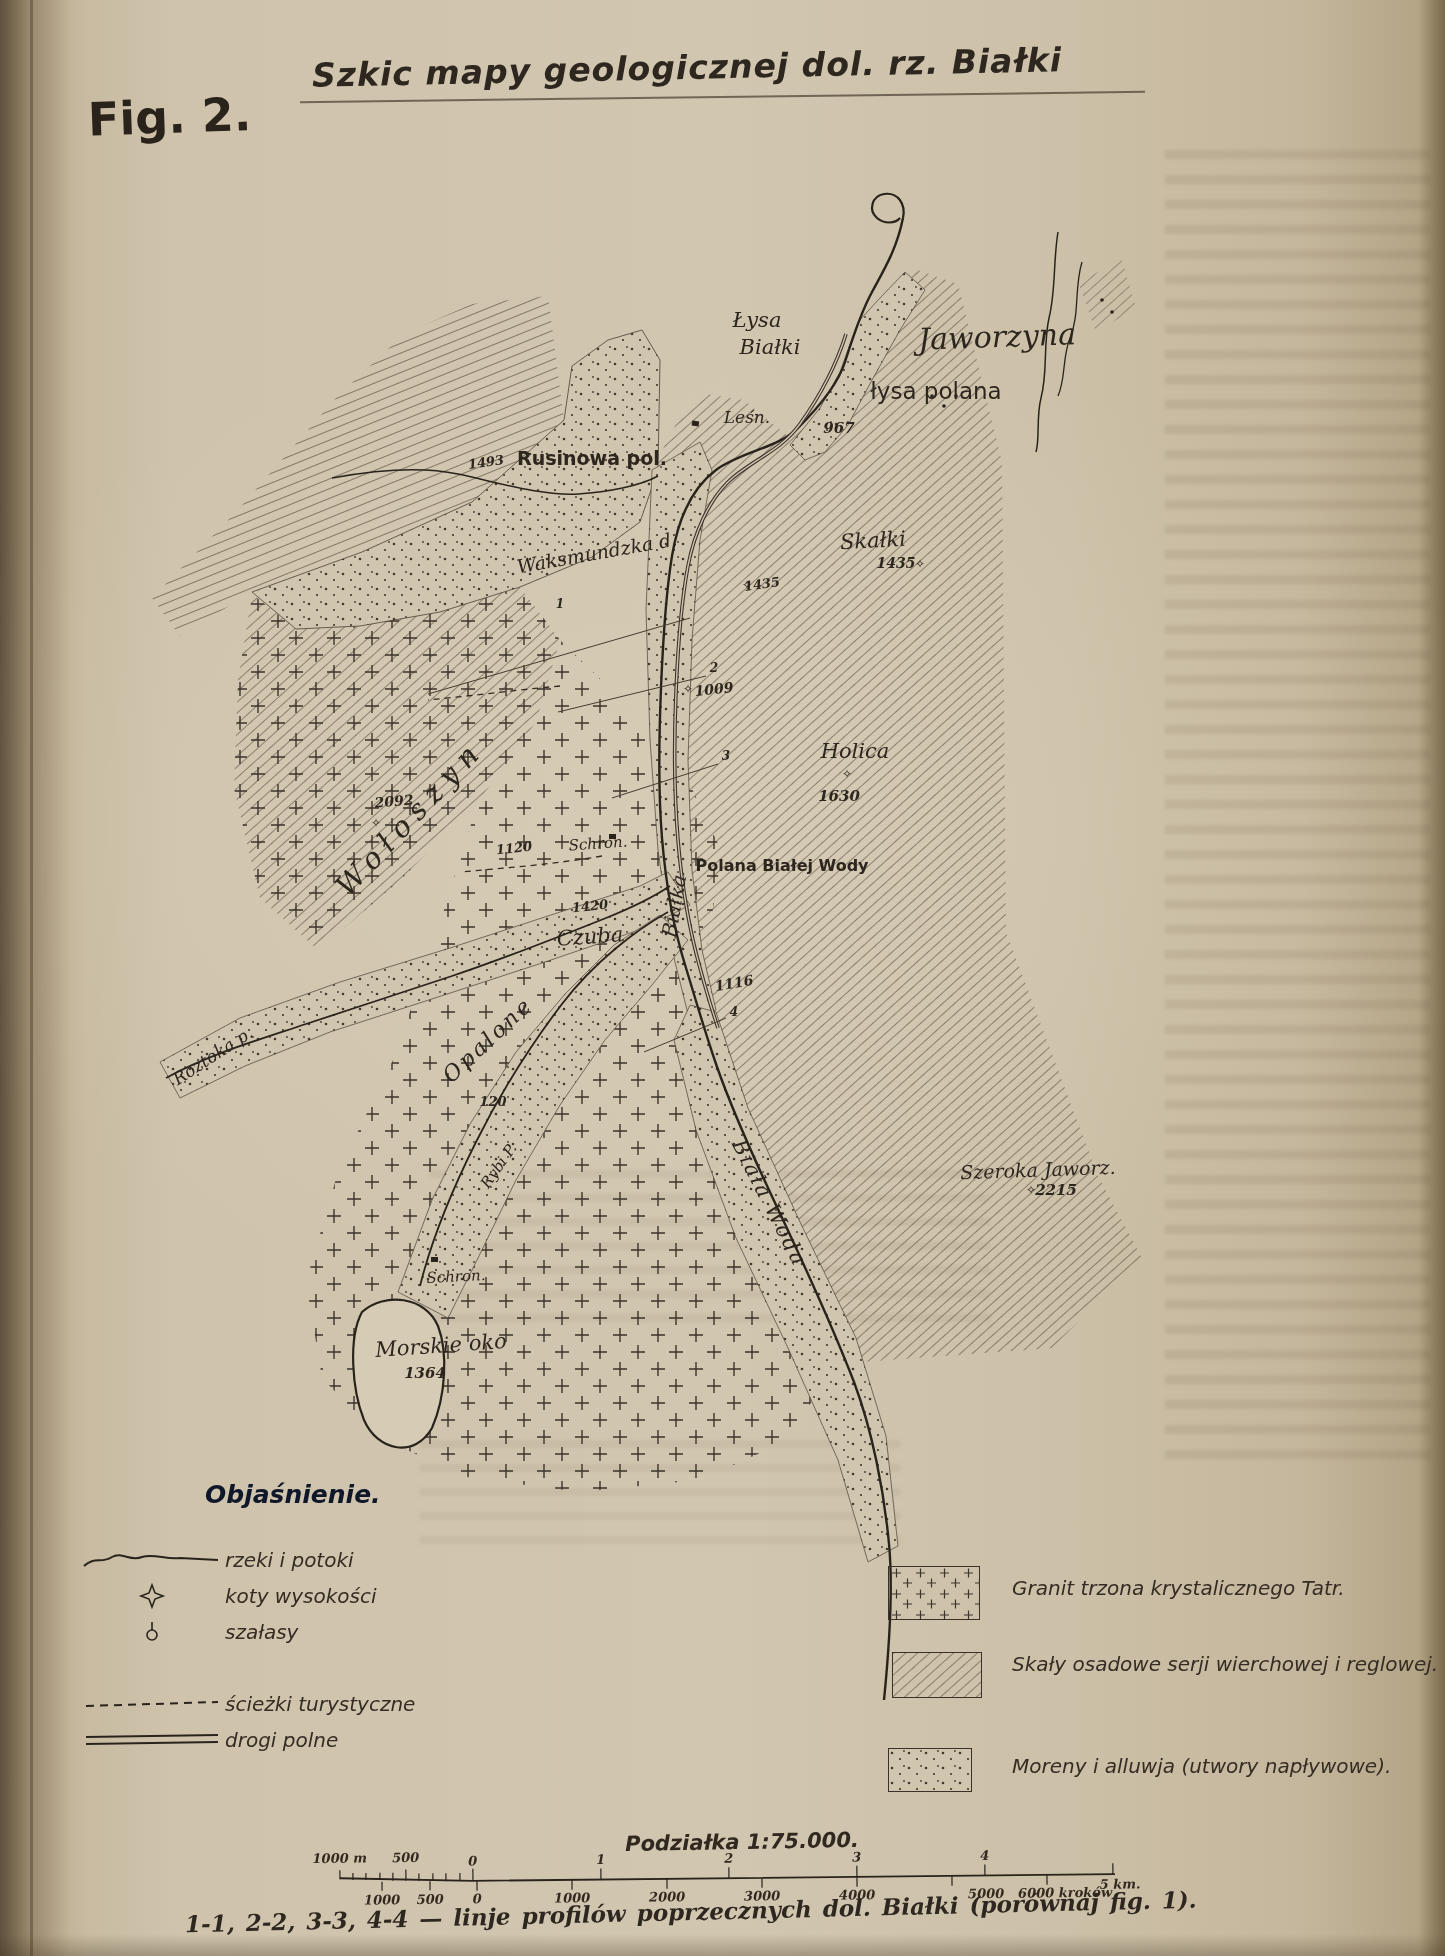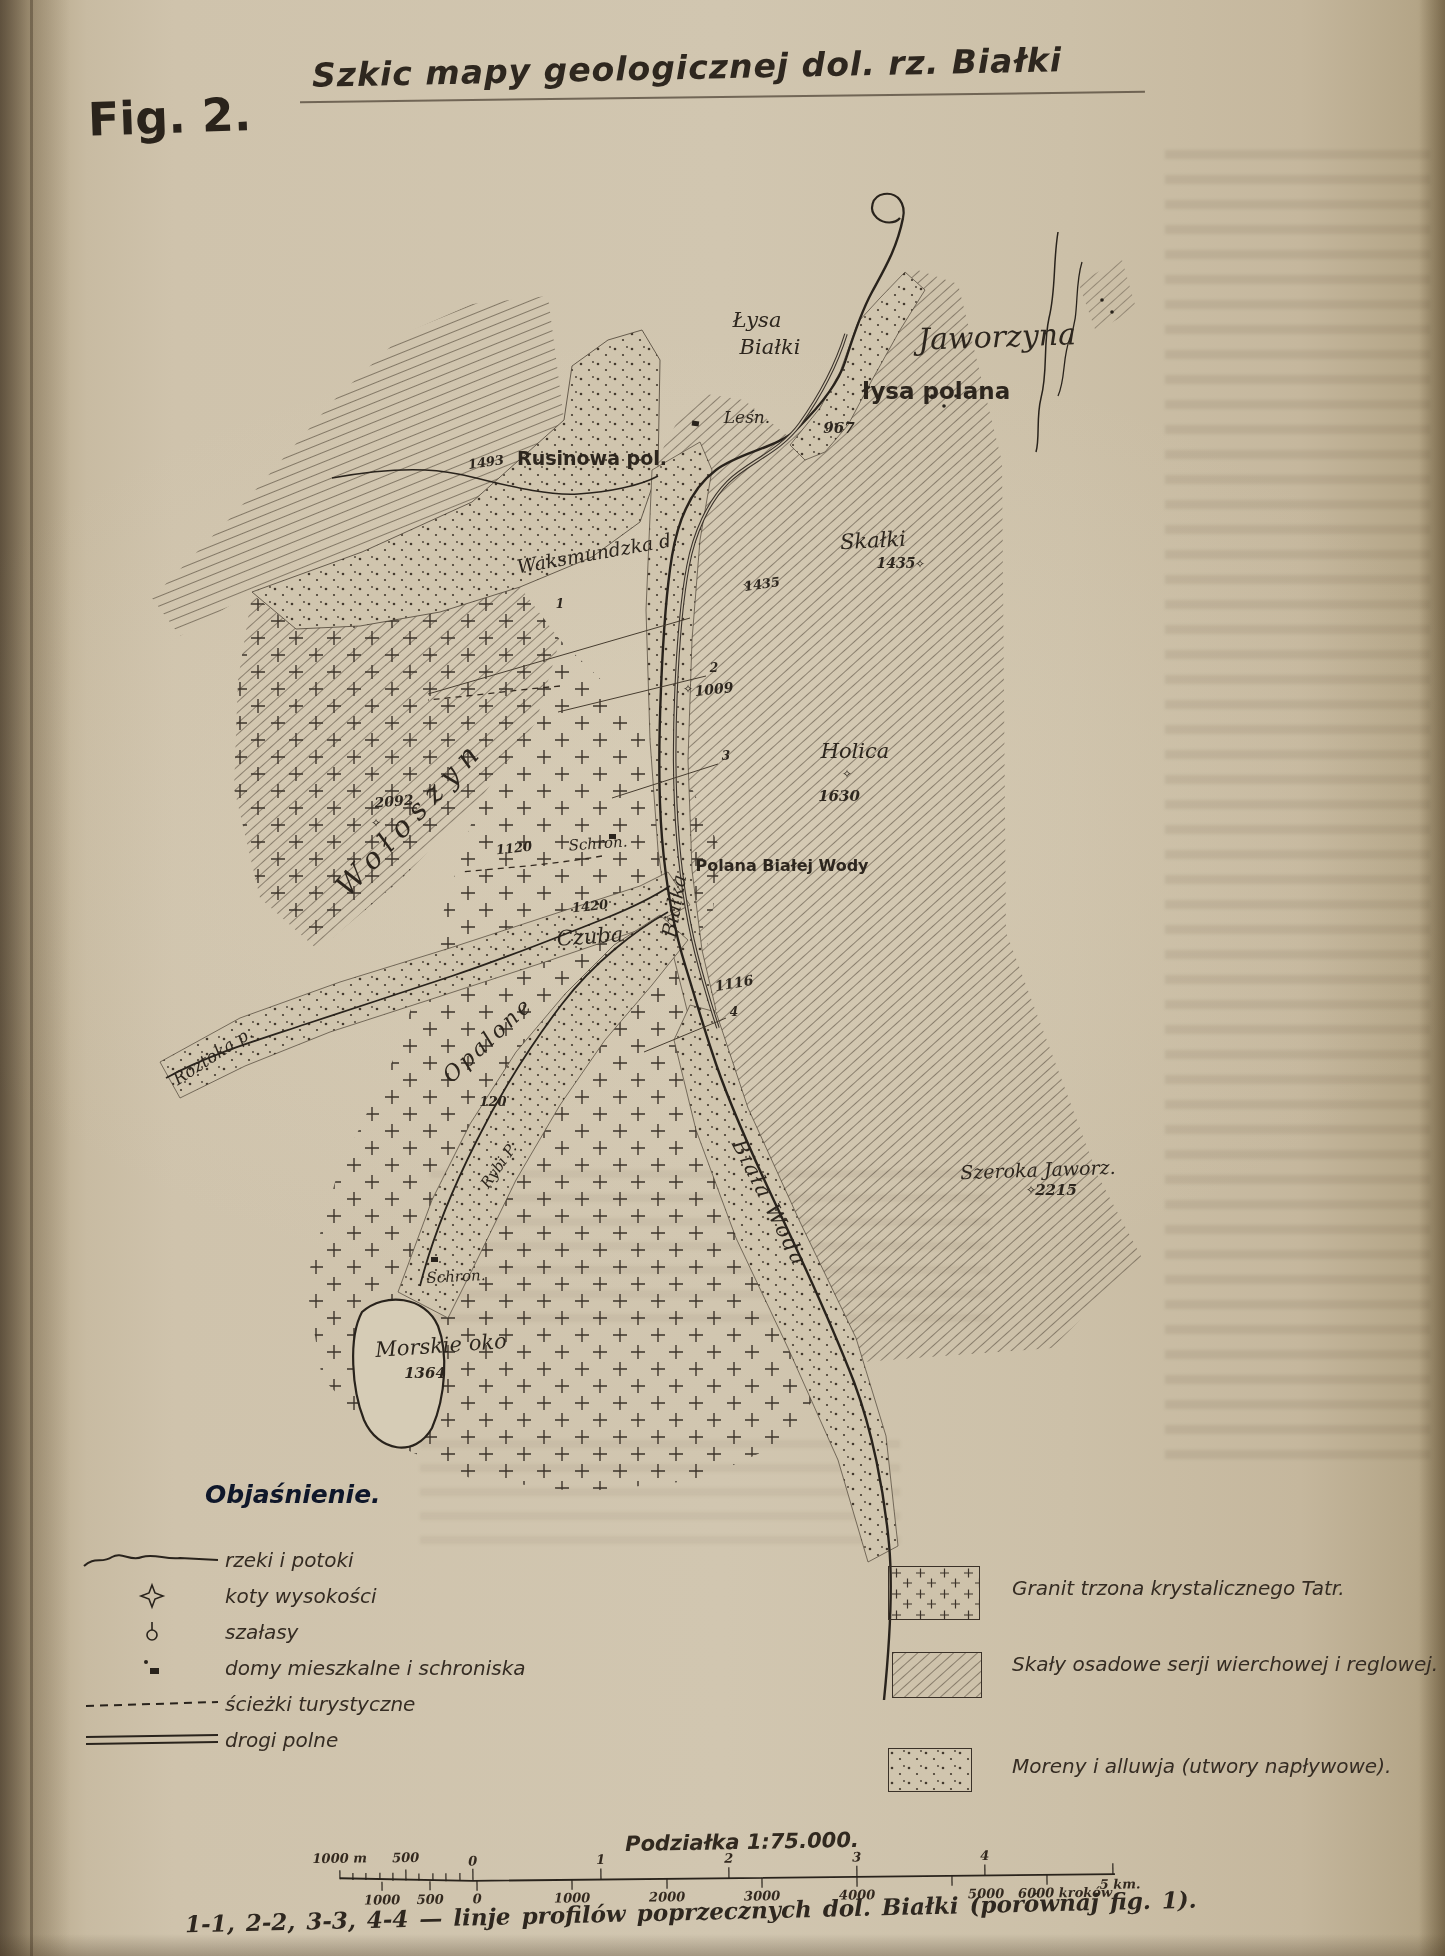--- a/index.html
+++ b/index.html
@@ -15,21 +15,21 @@
   .gutter{position:absolute;left:0;top:0;width:70px;height:100%;
     background:linear-gradient(90deg,rgba(43,32,20,.55),rgba(73,58,38,.28) 40%,rgba(0,0,0,0));}
   .gutter-line{position:absolute;left:30px;top:0;width:3px;height:100%;background:rgba(50,38,24,.35);}
   .edge-right{position:absolute;right:0;top:0;width:26px;height:100%;background:linear-gradient(270deg,rgba(60,45,25,.4),rgba(0,0,0,0));}
   .edge-bottom{position:absolute;left:0;bottom:0;width:100%;height:22px;background:linear-gradient(0deg,rgba(60,45,25,.30),rgba(0,0,0,0));}
   .bleed{position:absolute;filter:blur(1.6px);pointer-events:none;}
   .bleed.lines{background:repeating-linear-gradient(180deg,rgba(85,68,50,.10) 0 9px,rgba(0,0,0,0) 9px 25px);}
   .bleed.faint{background:repeating-linear-gradient(180deg,rgba(85,68,50,.065) 0 8px,rgba(0,0,0,0) 8px 24px);}
   .lbl{position:absolute;transform:translate(-50%,-50%);white-space:nowrap;color:#2d261e;line-height:1;}
   .script{font-family:"DejaVu Serif",serif;font-style:italic;}
-  .print{font-family:"DejaVu Sans",sans-serif;font-weight:700;}
+  .print{font-family:"DejaVu Sans",sans-serif;font-weight:400;}
   .num{font-family:"DejaVu Serif",serif;font-style:italic;font-weight:700;}
   .mark{font-family:"DejaVu Sans",sans-serif;font-size:12px;color:#2d261e;}
   .fig-label{position:absolute;left:88px;top:90px;font-size:46px;font-weight:700;
     font-family:"DejaVu Sans",sans-serif;transform:rotate(-2deg);color:#2a231b;}
   .map-title{position:absolute;left:312px;top:48px;font-size:33px;font-style:italic;font-weight:600;
     font-family:"DejaVu Sans",sans-serif;transform:rotate(-1.2deg);color:#2e271f;letter-spacing:1px;}
   .title-underline{position:absolute;left:300px;top:96px;width:845px;height:2px;background:rgba(62,50,38,.65);transform:rotate(-0.7deg);}
   .legend-heading{position:absolute;left:205px;top:1480px;font-size:25px;font-style:italic;font-weight:600;color:#0f172a;}
   .legend-row{position:absolute;display:flex;align-items:center;}
   .legend-label{font-size:20px;font-style:italic;color:#352c23;white-space:nowrap;}
@@ -193,27 +193,20 @@
   </div>
 
   <div class="legend-row" style="left:80px;top:1618px;">
     <svg width="145" height="28" style="flex:none;">
       <circle cx="72" cy="17" r="5" fill="none" stroke="#29231c" stroke-width="1.6"></circle>
       <line x1="72" y1="12" x2="72" y2="4" stroke="#29231c" stroke-width="1.6"></line>
     </svg>
     <span class="legend-label">szałasy</span>
   </div>
 
-  <div class="legend-row" style="left:80px;top:1654px;">
-    <svg width="145" height="28" style="flex:none;">
-      <circle cx="66" cy="8" r="2" fill="#29231c"></circle>
-      <rect x="70" y="14" width="9" height="6" fill="#29231c"></rect>
-    </svg>
-    <span class="legend-label">domy mieszkalne i schroniska</span>
-  </div>
 
   <div class="legend-row" style="left:80px;top:1690px;">
     <svg width="145" height="28" style="flex:none;">
       <line x1="6" y1="16" x2="138" y2="12" stroke="#29231c" stroke-width="2" stroke-dasharray="8 6"></line>
     </svg>
     <span class="legend-label">ścieżki turystyczne</span>
   </div>
 
   <div class="legend-row" style="left:80px;top:1726px;">
     <svg width="145" height="28" style="flex:none;">

